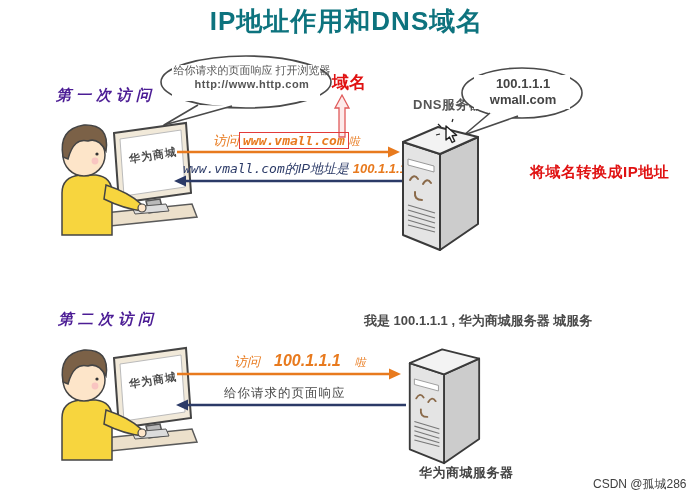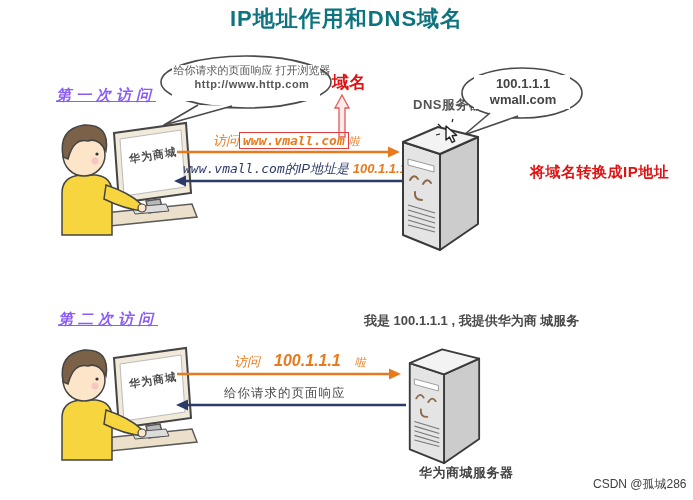--- a/index.html
+++ b/index.html
@@ -1,21 +1,21 @@
 <!DOCTYPE html>
 <html><head>
 <meta charset="utf-8">
 <style>
   html,body{margin:0;padding:0;background:#fff;}
   #stage{position:relative;width:693px;height:500px;background:#ffffff;overflow:hidden;
          font-family:"Liberation Sans","DejaVu Sans",sans-serif;}
   .abs{position:absolute;}
-  .title{top:4px;left:0;width:693px;text-align:center;font-size:22px;font-weight:700;
+  .title{top:4px;left:0;width:693px;text-align:center;font-size:26px;font-weight:700;
          color:#0d737e;letter-spacing:1px;}
-  .sec-label{font-size:15px;font-weight:700;color:#8b5cf6;letter-spacing:5px;font-style:italic;text-decoration:underline;}
+  .sec-label{font-size:15px;font-weight:700;color:#4c1d95;letter-spacing:5px;font-style:italic;}
   .bubble-text{text-align:center;color:#555;font-size:11px;line-height:14px;}
   .bubble-text .l2{font-weight:700;letter-spacing:.5px;}
   .domain-anno{font-size:17px;font-weight:700;color:#e01212;}
   .orange{color:#e87a1e;}
   .navy{color:#2b3a67;}
   .hand{font-style:italic;}
   .mono{font-family:"DejaVu Sans Mono",monospace;}
   .req-row{font-size:13px;white-space:nowrap;}
   .req-box{border:1.5px solid #e23b3b;padding:0 3px;font-weight:700;}
   .req-suffix{font-size:11px;}
@@ -119,21 +119,21 @@
       <line x1="45" y1="9" x2="42" y2="6" stroke="#222" stroke-width="1.2"></line>
       <line x1="56" y1="4" x2="57" y2="1" stroke="#222" stroke-width="1.2"></line>
       <line x1="44" y1="16" x2="40" y2="17" stroke="#222" stroke-width="1.2"></line>
     </g>
   </svg>
 
   <div class="abs note-red" style="left:486px;top:163px;">将域名转换成IP地址</div>
 
   <div class="abs sec-label" style="left:58px;top:310px;">第二次访问</div>
 
-  <div class="abs statement" style="left:364px;top:312px;">我是 100.1.1.1 , 我提供华为商 城服务</div>
+  <div class="abs statement" style="left:364px;top:312px;">我是 100.1.1.1 , 华为商城服务器 城服务</div>
 
   <svg class="abs" style="left:46px;top:332px;" width="152" height="128" viewBox="0 0 152 128">
     <polygon points="58,106 146,97 151,110 64,119" fill="#ece0cb" stroke="#5a5a5a" stroke-width="1.5"></polygon>
     <polygon points="100,94 114,92 117,104 103,106" fill="#b9b9b9" stroke="#555" stroke-width="1.5"></polygon>
     <polygon points="68,26 140,16 145,86 73,96" fill="#f1e9d9" stroke="#444" stroke-width="2"></polygon>
     <polygon points="74,32 135,23 139,80 78,89" fill="#ffffff" stroke="#bbbbbb" stroke-width="1"></polygon>
     <polygon points="86,100 120,97 123,104 89,107" fill="#dcdcdc" stroke="#555" stroke-width="1"></polygon>
     <path d="M16,128 L16,86 Q16,70 34,68 L50,68 Q66,70 66,86 L66,128 Z" fill="#f7d53e" stroke="#444" stroke-width="1.5"></path>
     <path d="M60,78 Q84,86 95,97 L97,104 Q78,102 58,92 Z" fill="#f7d53e" stroke="#444" stroke-width="1.5"></path>
     <circle cx="96" cy="101" r="4" fill="#fde5c9" stroke="#444" stroke-width="1.2"></circle>

